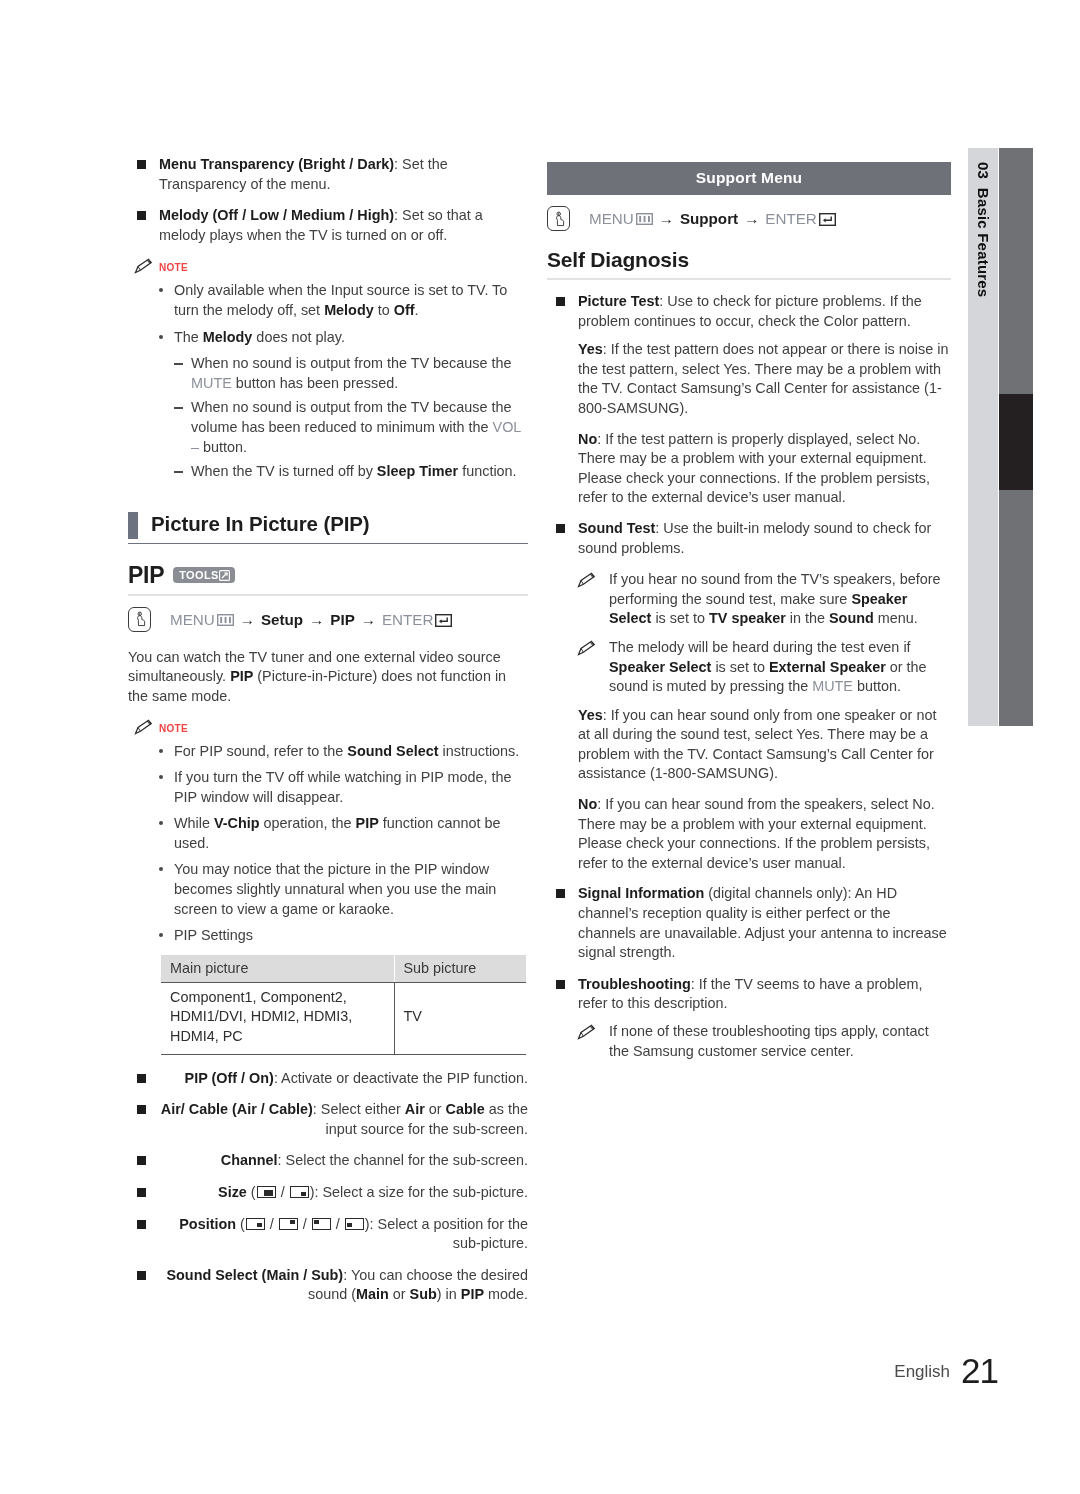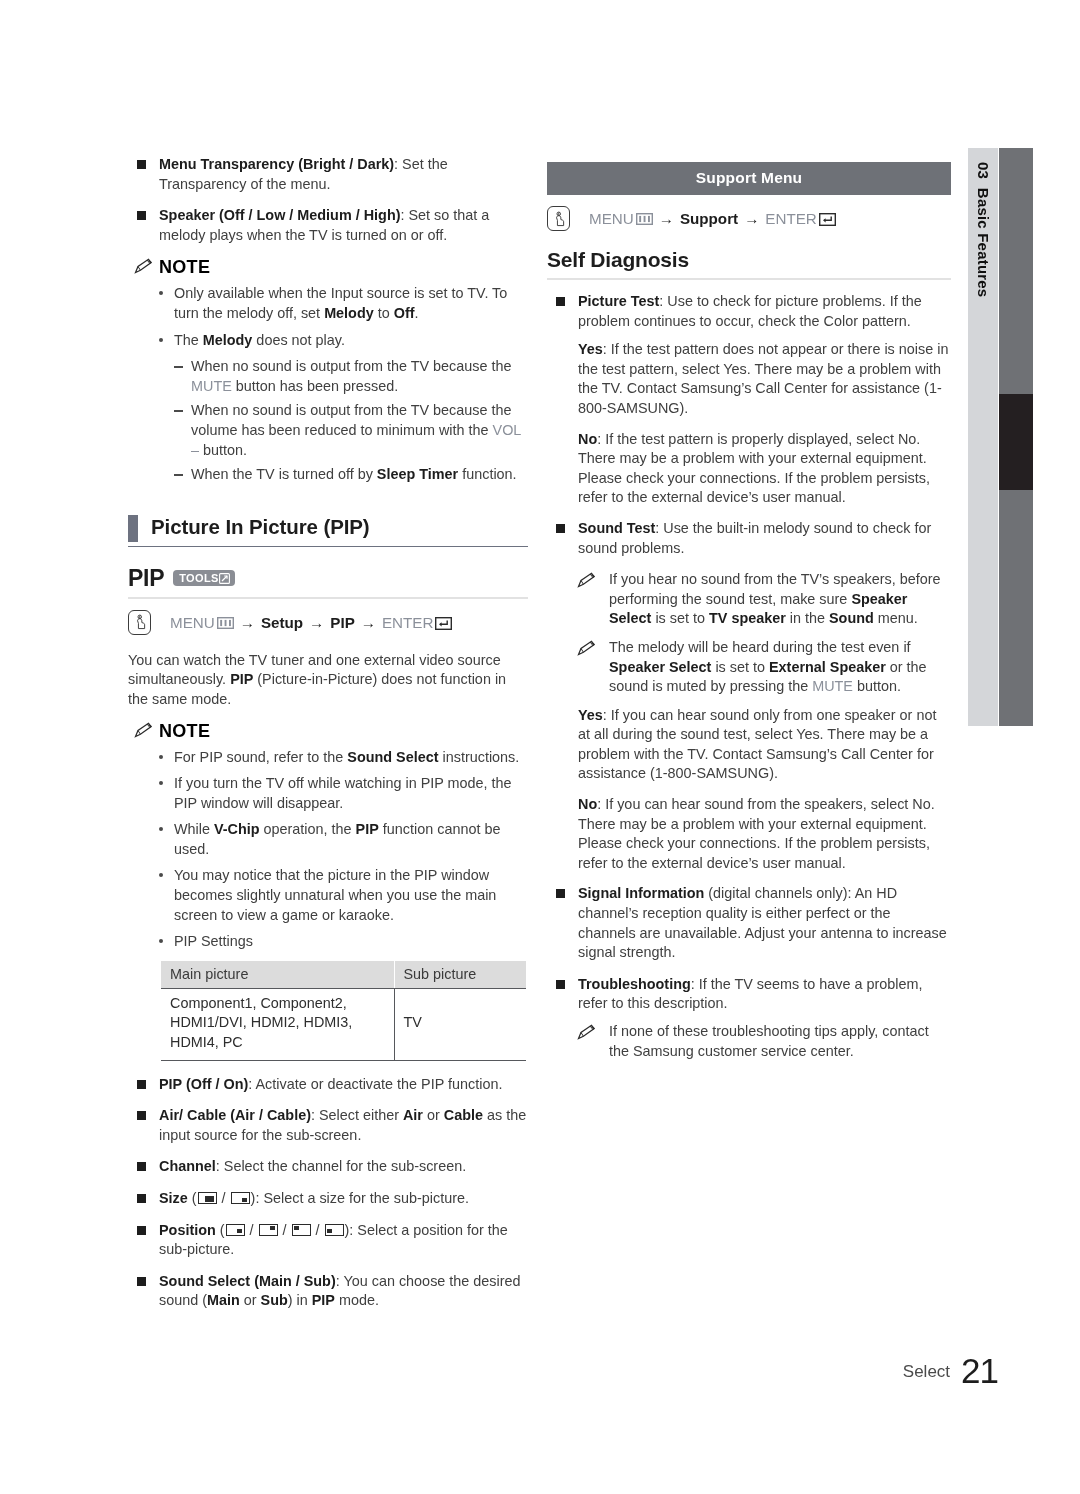--- a/index.html
+++ b/index.html
@@ -26,21 +26,21 @@
 
   
   .sq-item { position:relative; padding-left:31px; margin-bottom:12px; }
   .sq-item .sq {
     position:absolute; left:9px; top:5px;
     width:9px; height:9px; background:#1d1d1d;
   }
 
   
   .note-head { position:relative; padding-left:31px; margin:11px 0 6px 0; }
-  .note-head .note-label { font-weight:bold; font-size:18px; color:#000000; letter-spacing:.3px; }
+  .note-head .note-label { font-weight:bold; font-size:10px; color:#ef4444; letter-spacing:.3px; }
   .pencil { position:absolute; left:6px; top:1px; width:20px; height:16px; }
 
   .dot-item { position:relative; padding-left:46px; margin-bottom:7px; }
   .dot-item .dot {
     position:absolute; left:31px; top:7px;
     width:4px; height:4px; border-radius:50%; background:#4a4a4a;
   }
   .dash-item { position:relative; padding-left:63px; margin-bottom:5px; }
   .dash-item .dash {
     position:absolute; left:46px; top:9px;
@@ -159,21 +159,21 @@
 
   <div class="col-left">
 
     <div class="sq-item txt">
       <span class="sq"></span>
       <b>Menu Transparency (Bright / Dark)</b><span>: Set the Transparency of the menu.</span>
     </div>
 
     <div class="sq-item txt">
       <span class="sq"></span>
-      <b>Speaker (Off / Low / Medium / High)</b><span>: Set so that a melody plays when the TV is turned on or off.</span>
+      <b>Melody (Off / Low / Medium / High)</b><span>: Set so that a melody plays when the TV is turned on or off.</span>
     </div>
 
     <div class="note-head">
       <span class="pencil">
         <svg viewBox="0 0 20 16" width="20" height="16">
             <path d="M1.5 14.5 L4 8.5 L14.5 1.2 L17.2 4.6 L6.4 12.2 Z" fill="none" stroke="#2b2b2b" stroke-width="1.2"></path>
             <path d="M4 8.5 L6.4 12.2" stroke="#2b2b2b" stroke-width="1"></path>
             <path d="M13.2 2.2 L16 5.6" stroke="#2b2b2b" stroke-width="1"></path>
             <path d="M12.6 1.6 L17.6 3.9 L16.9 5.2 Z" fill="#2b2b2b"></path>
           </svg>
@@ -287,21 +287,21 @@
         <th>Main picture</th>
         <th class="c2">Sub picture</th>
       </tr>
       <tr>
         <td>Component1, Component2, HDMI1/DVI, HDMI2, HDMI3, HDMI4, PC</td>
         <td class="c2">TV</td>
       </tr>
     </tbody>
       </table>
 
-    <div style="margin-top:14px;">
+    <div style="margin-top:14px;text-align:right;">
       <div class="sq-item txt">
         <span class="sq"></span>
         <b>PIP (Off / On)</b><span>: Activate or deactivate the PIP function.</span>
       </div>
       <div class="sq-item txt">
         <span class="sq"></span>
         <b>Air/ Cable (Air / Cable)</b>: Select either <b>Air</b> or <b>Cable</b> as the input source for the sub-screen.
       </div>
       <div class="sq-item txt">
         <span class="sq"></span>
@@ -425,16 +425,16 @@
   <div class="side-tab">
     <span class="vert">
       <span class="num">03</span>&nbsp;&nbsp;<span>Basic Features</span>
     </span>
   </div>
   <div class="side-bar">
     <span class="active"></span>
   </div>
 
   <div class="footer">
-    <span class="lang">Select</span><span class="pg">21</span>
+    <span class="lang">English</span><span class="pg">21</span>
   </div>
 
 </div>
 
 </body></html>

